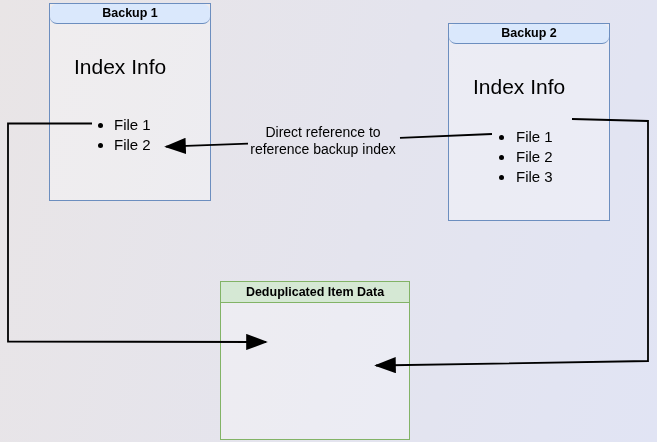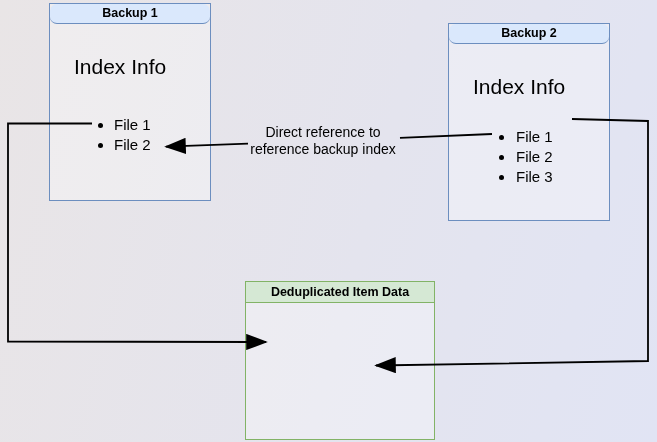--- a/index.html
+++ b/index.html
@@ -85,21 +85,21 @@
   #backup2 ul.file-list{left:50px;top:103px;}
   #backup2 ul.file-list li{line-height:20px;padding-left:17px;}
   #backup2 ul.file-list li::before{top:8px;}
   
   #dedup ul.file-list{left:50px;top:52px;}
   #dedup ul.file-list li{line-height:21px;padding-left:19px;}
   #dedup ul.file-list li::before{top:8px;}
 
   #backup1{left:49px;top:3px;width:162px;height:198px;}
   #backup2{left:448px;top:3px;width:162px;height:198px;margin-top:20px;}
-  #dedup{left:245px;top:281px;width:190px;height:159px;}
+  #dedup{left:220px;top:281px;width:190px;height:159px;}
 
   .edge-label{
     position:absolute;
     left:233px;top:124px;width:180px;
     text-align:center;
     font-size:14px;
     line-height:17px;
     z-index:4;
   }
 </style>

